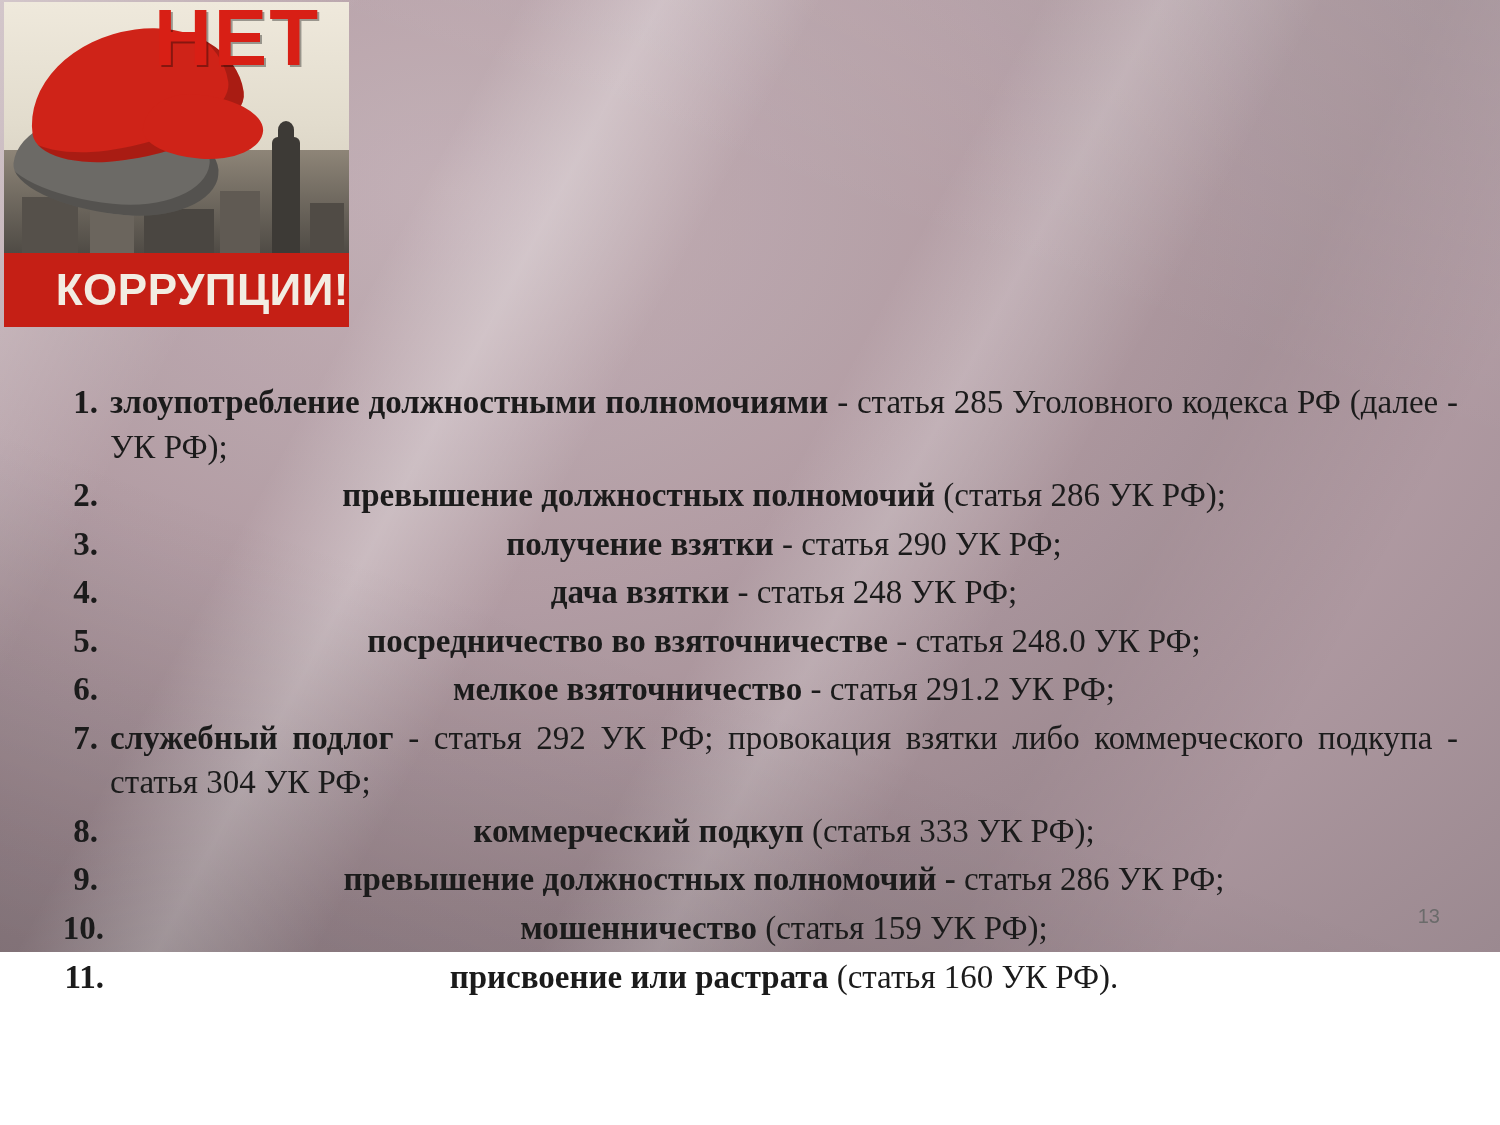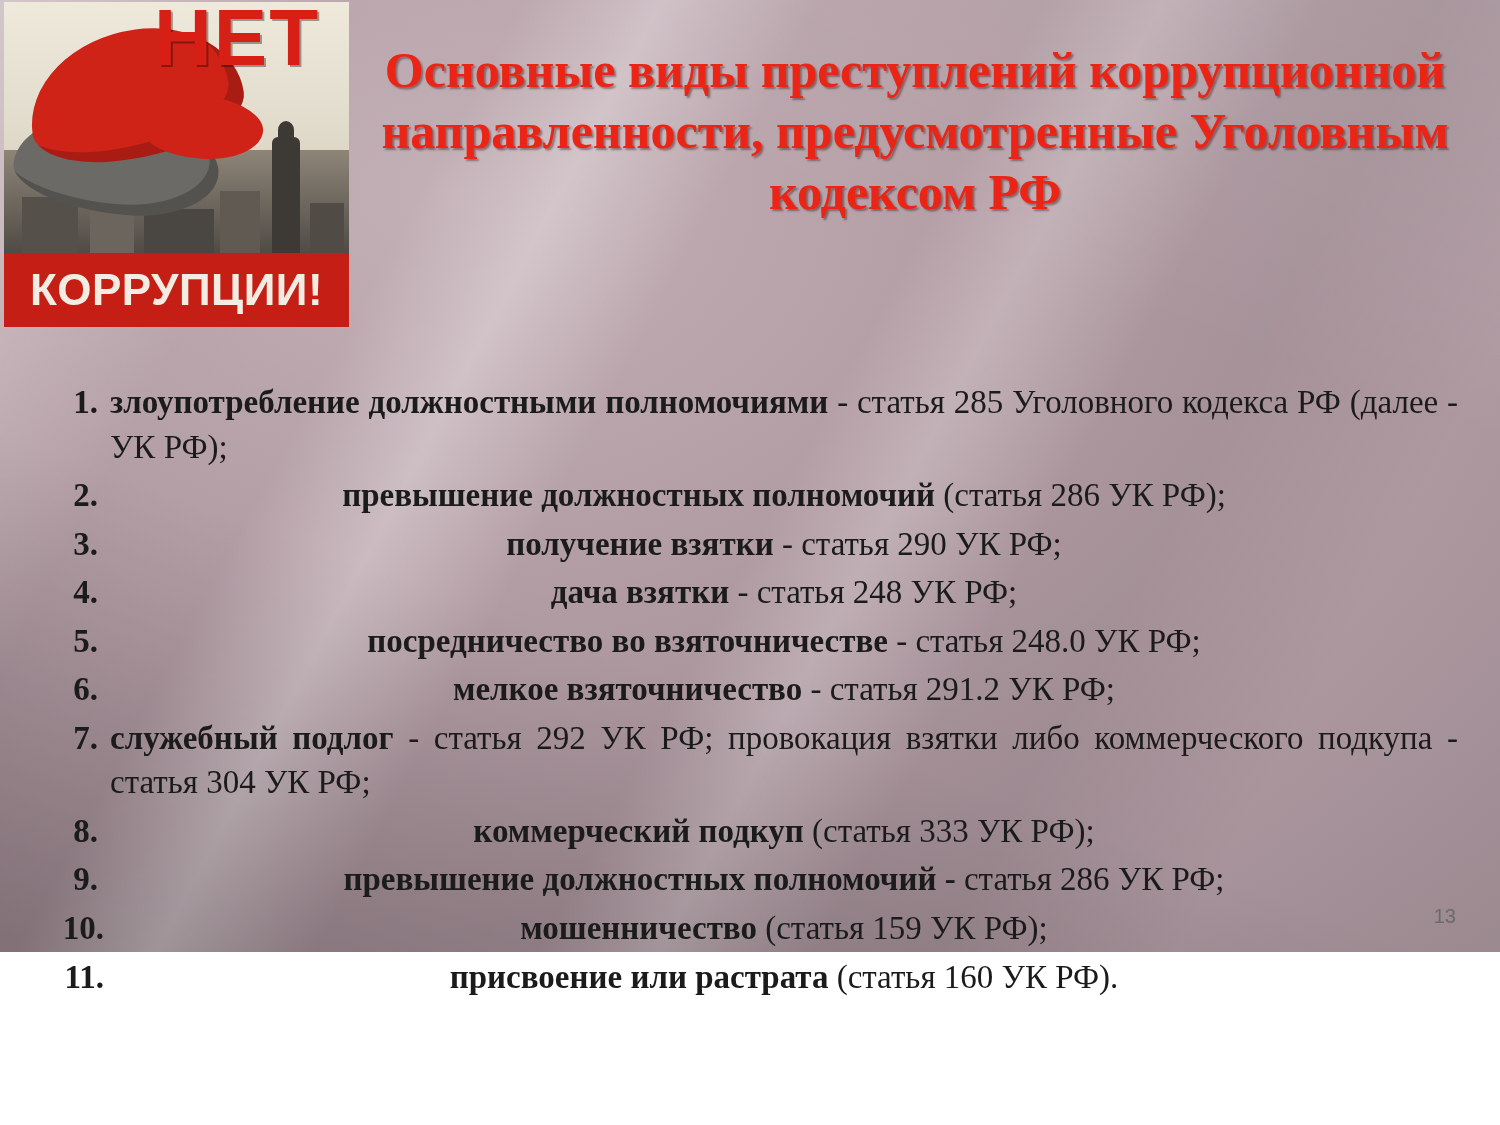--- a/index.html
+++ b/index.html
@@ -133,21 +133,21 @@
   .poster .redband {
     position: absolute;
     left: 0;
     bottom: 0;
     width: 100%;
     height: 74px;
     background: #c51f15;
   }
   .poster .redband span {
     display: block;
-    text-align: center;
+    text-align: right;
     font-family: "Liberation Sans", sans-serif;
     font-weight: 700;
     font-size: 44px;
     line-height: 74px;
     color: #f2ece2;
     letter-spacing: 0.5px;
   }
 
   
   .title {
@@ -190,21 +190,21 @@
   .num.narrow { padding-right: 6px; }
   .txt {
     flex: 1;
     text-align: justify;
   }
   .txt.nojust { text-align: center; }
   .txt b { font-weight: 700; }
 
   .pagenum {
     position: absolute;
-    right: 44px;
+    right: 60px;
     bottom: 24px;
     font-family: "Liberation Sans", sans-serif;
     font-size: 20px;
     color: #6b6b6b;
   }
 </style>
 </head>
 <body>
 
 <div class="slide">
@@ -220,21 +220,20 @@
     <div class="bldg b5"></div>
     <div class="tower"></div>
     <div class="greyhand"></div>
     <div class="redhand"></div>
     <div class="net">НЕТ</div>
     <div class="redband">
       <span>КОРРУПЦИИ!</span>
     </div>
   </div>
 
-  <div class="title">Основные виды преступлений коррупционной направленности, предусмотренные Уголовным кодексом РФ</div>
 
   <div class="list">
 
     <div class="item">
       <div class="num">1.</div>
       <div class="txt"><b>злоупотребление должностными полномочиями</b><span> - статья 285 Уголовного кодекса РФ (далее - УК РФ);</span></div>
     </div>
 
     <div class="item">
       <div class="num">2.</div>

